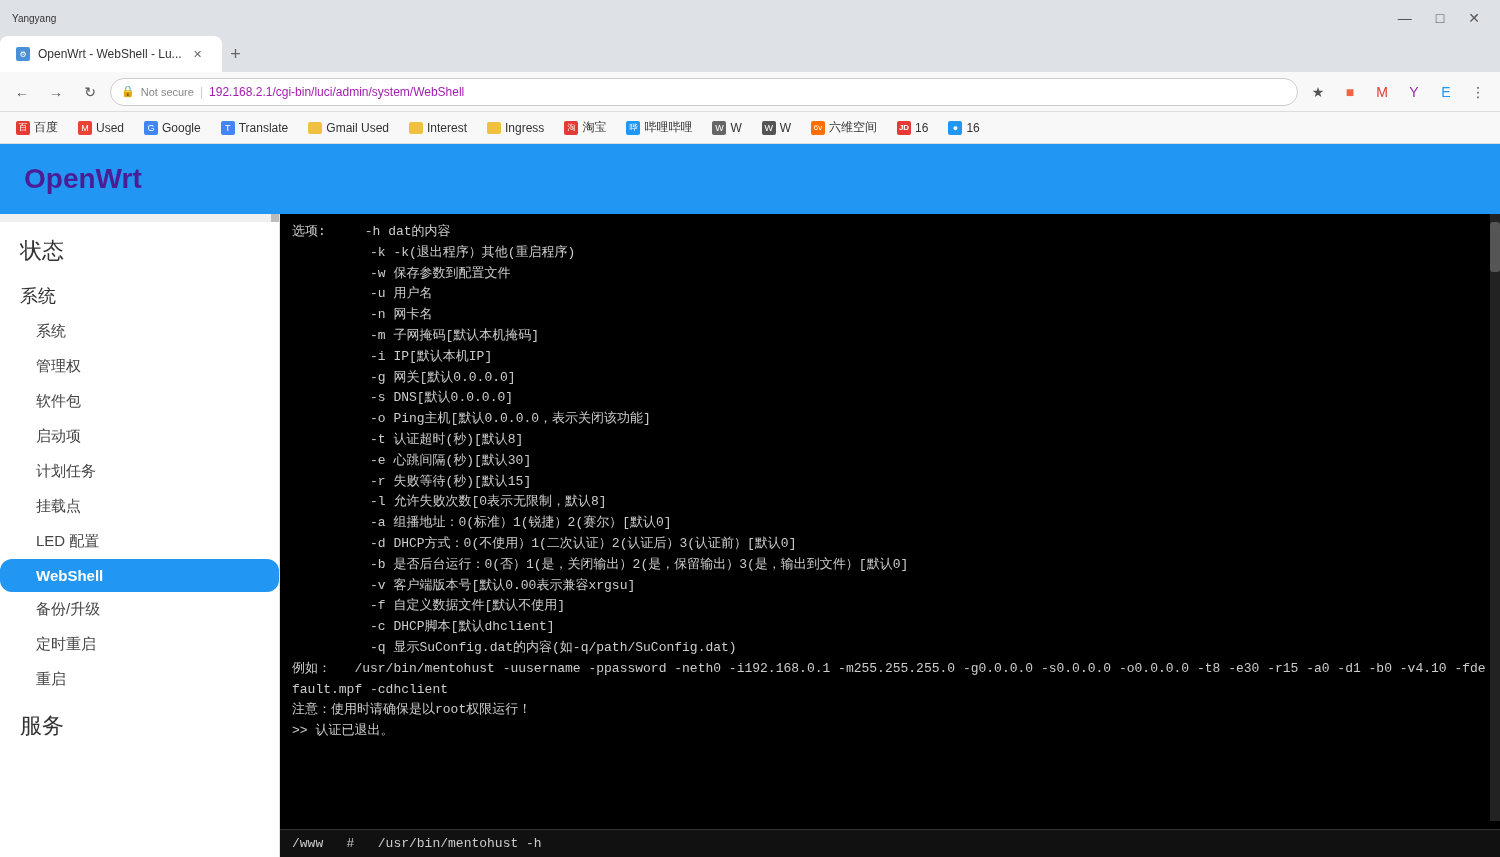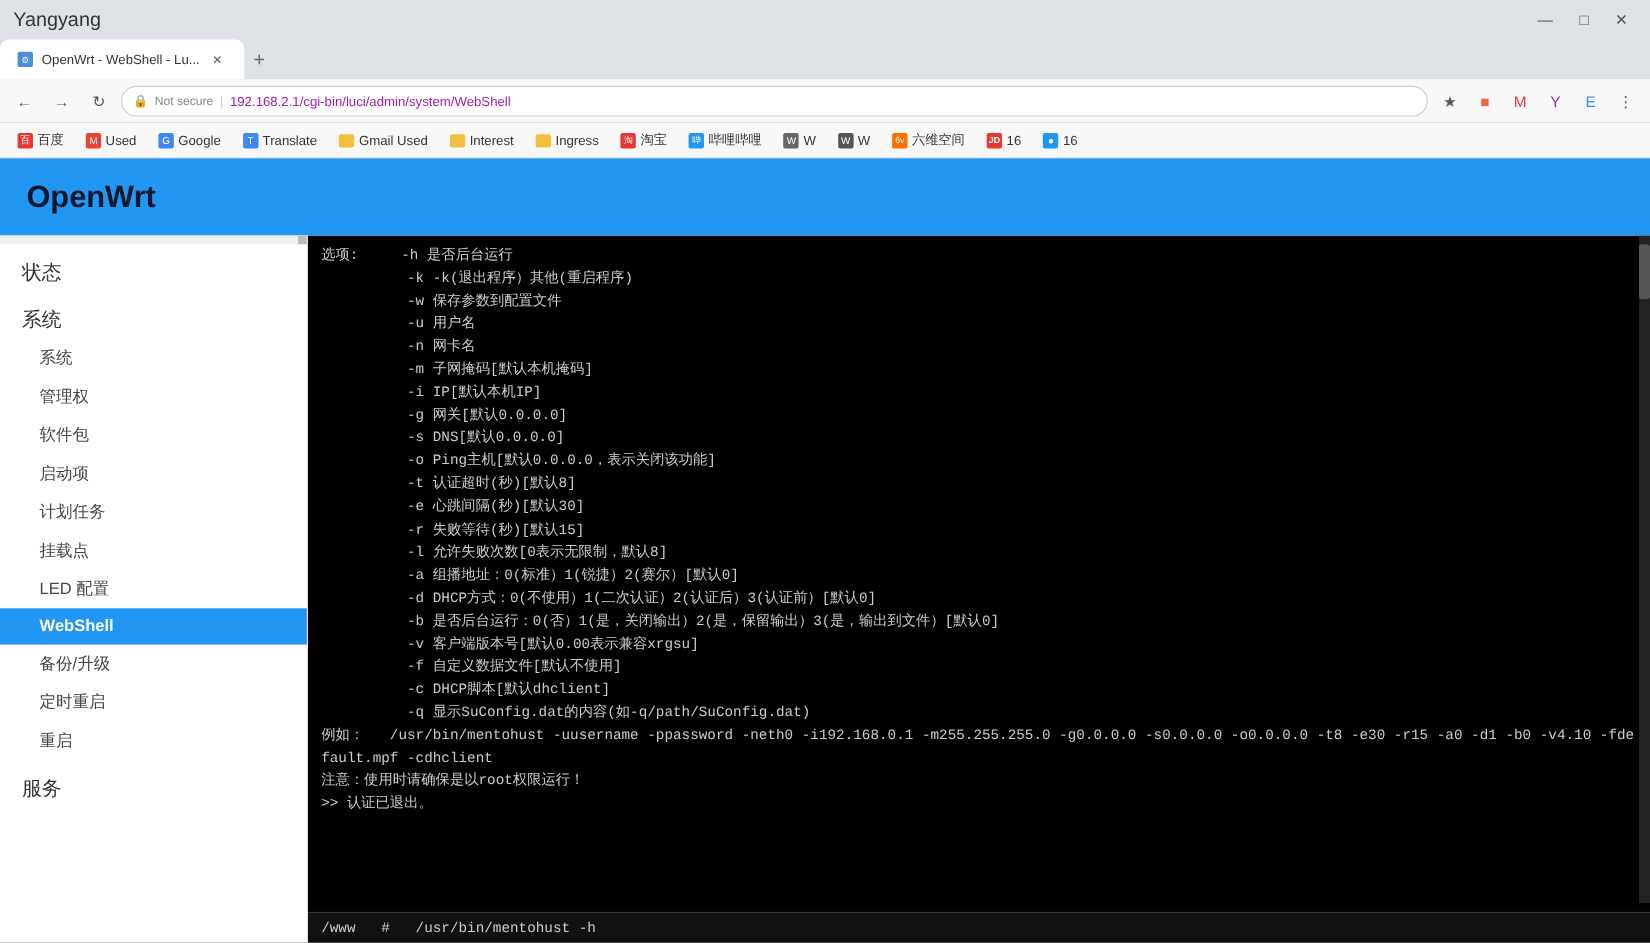--- a/index.html
+++ b/index.html
@@ -26,42 +26,42 @@
 
     
     .bookmarks-bar { background: #f8f8f8; border-bottom: 1px solid #ddd; display: flex; align-items: center; padding: 2px 8px; height: 32px; gap: 4px; overflow: hidden; }
     .bookmark-item { display: flex; align-items: center; gap: 4px; padding: 3px 8px; cursor: pointer; border-radius: 4px; font-size: 12px; color: #333; white-space: nowrap; }
     .bookmark-folder { width: 14px; height: 12px; background: #f0c040; border-radius: 1px; font-size: 9px; }
     .bookmark-favicon { width: 14px; height: 14px; border-radius: 2px; display: flex; align-items: center; justify-content: center; font-size: 9px; color: white; }
 
     
     .page { display: flex; flex-direction: column; height: calc(857px - 144px); }
     .openwrt-header { background: #2196F3; color: white; padding: 16px 24px; height: 70px; display: flex; align-items: center; }
-    .openwrt-header h1 { font-size: 28px; font-weight: bold; color: #0f172a; }
+    .openwrt-header h1 { font-size: 28px; font-weight: bold; color: #4c1d95; }
     .page-body { display: flex; flex: 1; overflow: hidden; }
 
     
     .sidebar { width: 280px; background: #fff; border-right: 1px solid #ddd; overflow-y: auto; flex-shrink: 0; position: relative; }
 
-    .sidebar-section-title { font-size: 18px; padding: 14px 20px 8px 20px; color: #333; font-weight: normal; cursor: pointer; }
+    .sidebar-section-title { font-size: 22px; padding: 14px 20px 8px 20px; color: #333; font-weight: normal; cursor: pointer; }
 
     .sidebar-subsection-title { font-size: 18px; padding: 10px 20px 6px 20px; color: #333; font-weight: normal; }
     .sidebar-item { font-size: 15px; padding: 8px 20px 8px 36px; color: #444; cursor: pointer; }
-    .sidebar-item.active { background: #2196F3; color: white; font-weight: bold; }
+    .sidebar-item.active { background: #2196F3; color: white; font-weight: bold; border-radius: 12px; }
 
     
     .main-content { flex: 1; background: #000; overflow: hidden; display: flex; flex-direction: column; position: relative; }
     .terminal-output { flex: 1; overflow-y: auto; padding: 8px 12px; font-family: 'Courier New', monospace; font-size: 13px; color: #ccc; line-height: 1.6; }
     .terminal-output .line { white-space: pre-wrap; word-break: break-all; }
     .terminal-input-row { display: flex; align-items: center; padding: 6px 12px; background: #111; border-top: 1px solid #333; }
     .terminal-prompt { font-family: 'Courier New', monospace; font-size: 13px; color: #ccc; white-space: pre; }
     .terminal-input { flex: 1; background: transparent; border: none; outline: none; font-family: 'Courier New', monospace; font-size: 13px; color: #ccc; }
 
     
-    .user-name { font-size: 18px; color: #333; text-align: right; }
+    .user-name { font-size: 10px; color: #333; text-align: right; }
   </style>
 </head>
 <body>
 
 <div class="title-bar">
   <div class="title-bar-left">
     <span class="user-name">Yangyang</span>
   </div>
   <div class="window-controls">
     <span class="window-btn">—</span>
@@ -186,21 +186,21 @@
       <div class="sidebar-item active">WebShell</div>
       <div class="sidebar-item">备份/升级</div>
       <div class="sidebar-item">定时重启</div>
       <div class="sidebar-item">重启</div>
 
       <div class="sidebar-section-title">服务</div>
     </div>
 
     <div class="main-content">
       <div class="terminal-output" id="terminal-output">
-      <div class="line">选项:     -h 是否后台运行</div>
+      <div class="line">选项:     -h dat的内容</div>
           <div class="line">          -k -k(退出程序）其他(重启程序)</div>
           <div class="line">          -w 保存参数到配置文件</div>
           <div class="line">          -u 用户名</div>
           <div class="line">          -n 网卡名</div>
           <div class="line">          -m 子网掩码[默认本机掩码]</div>
           <div class="line">          -i IP[默认本机IP]</div>
           <div class="line">          -g 网关[默认0.0.0.0]</div>
           <div class="line">          -s DNS[默认0.0.0.0]</div>
           <div class="line">          -o Ping主机[默认0.0.0.0，表示关闭该功能]</div>
           <div class="line">          -t 认证超时(秒)[默认8]</div>

